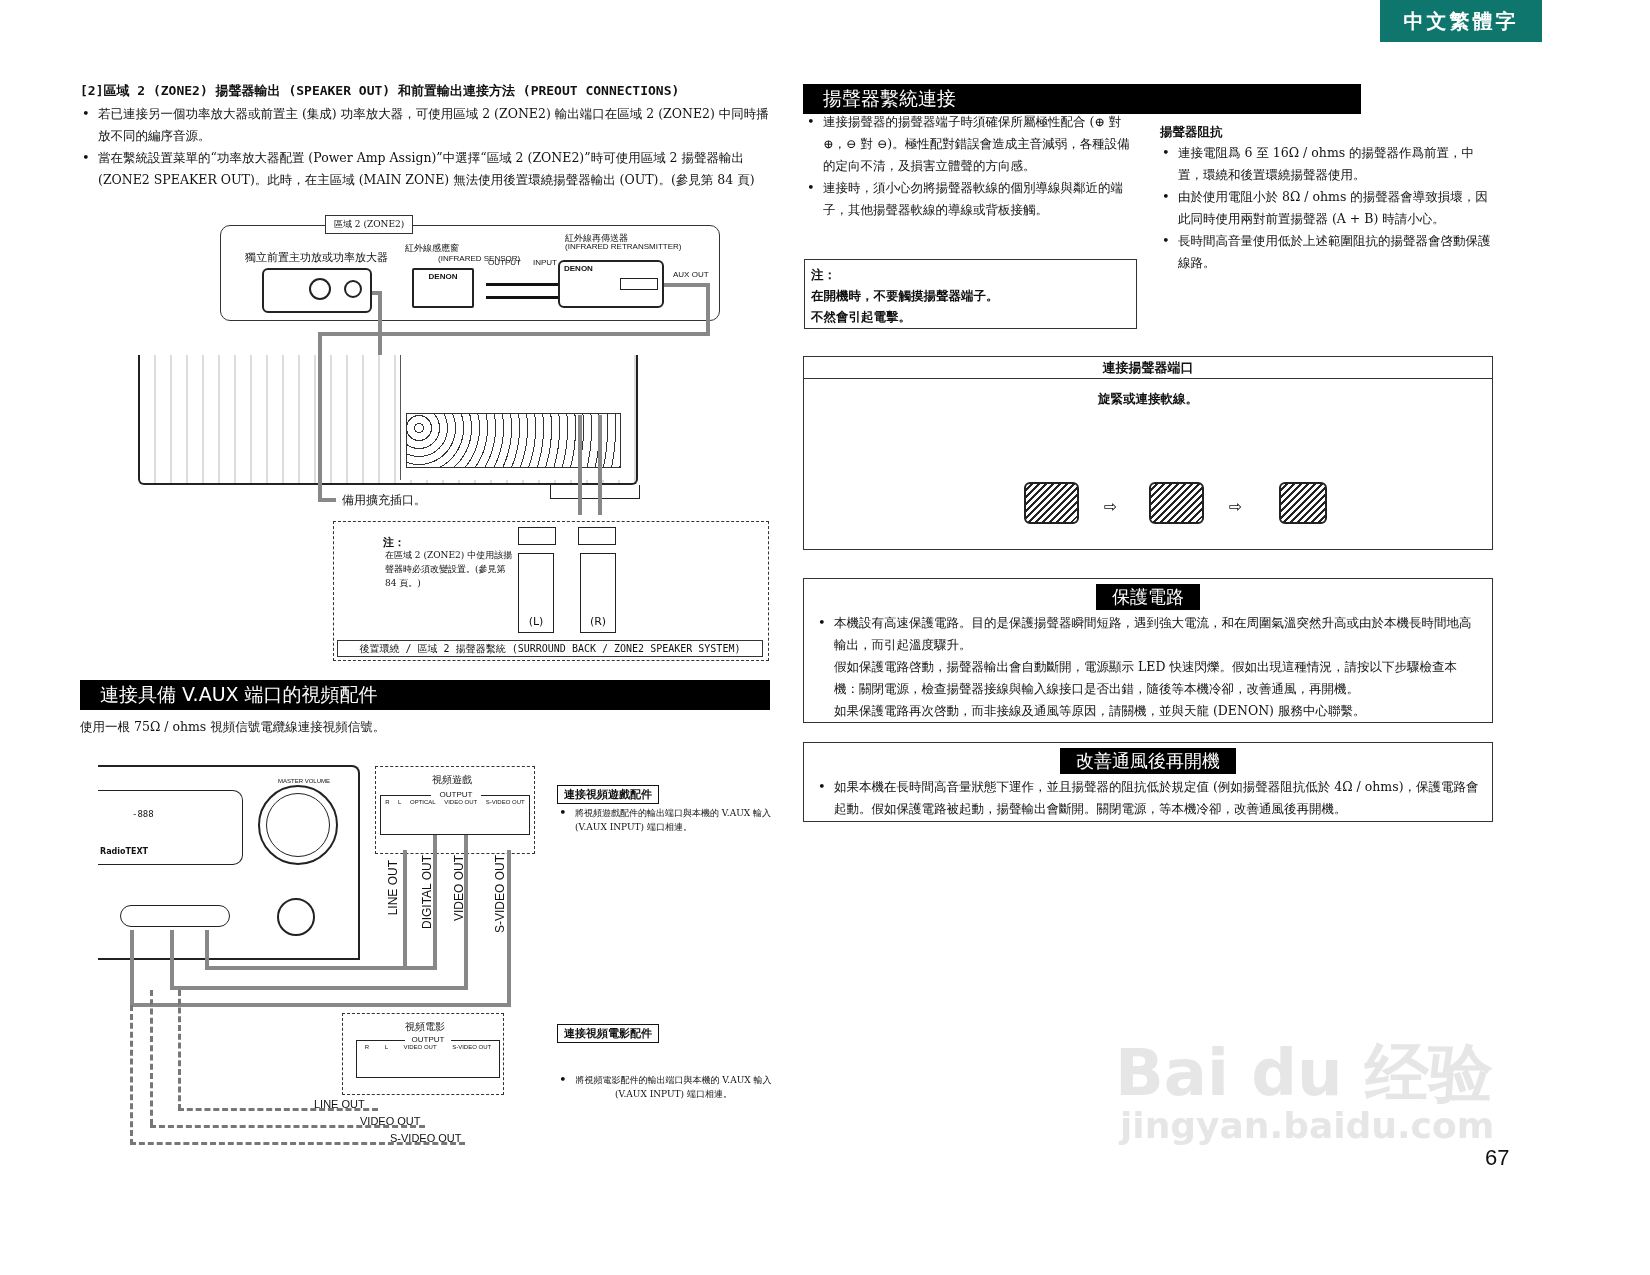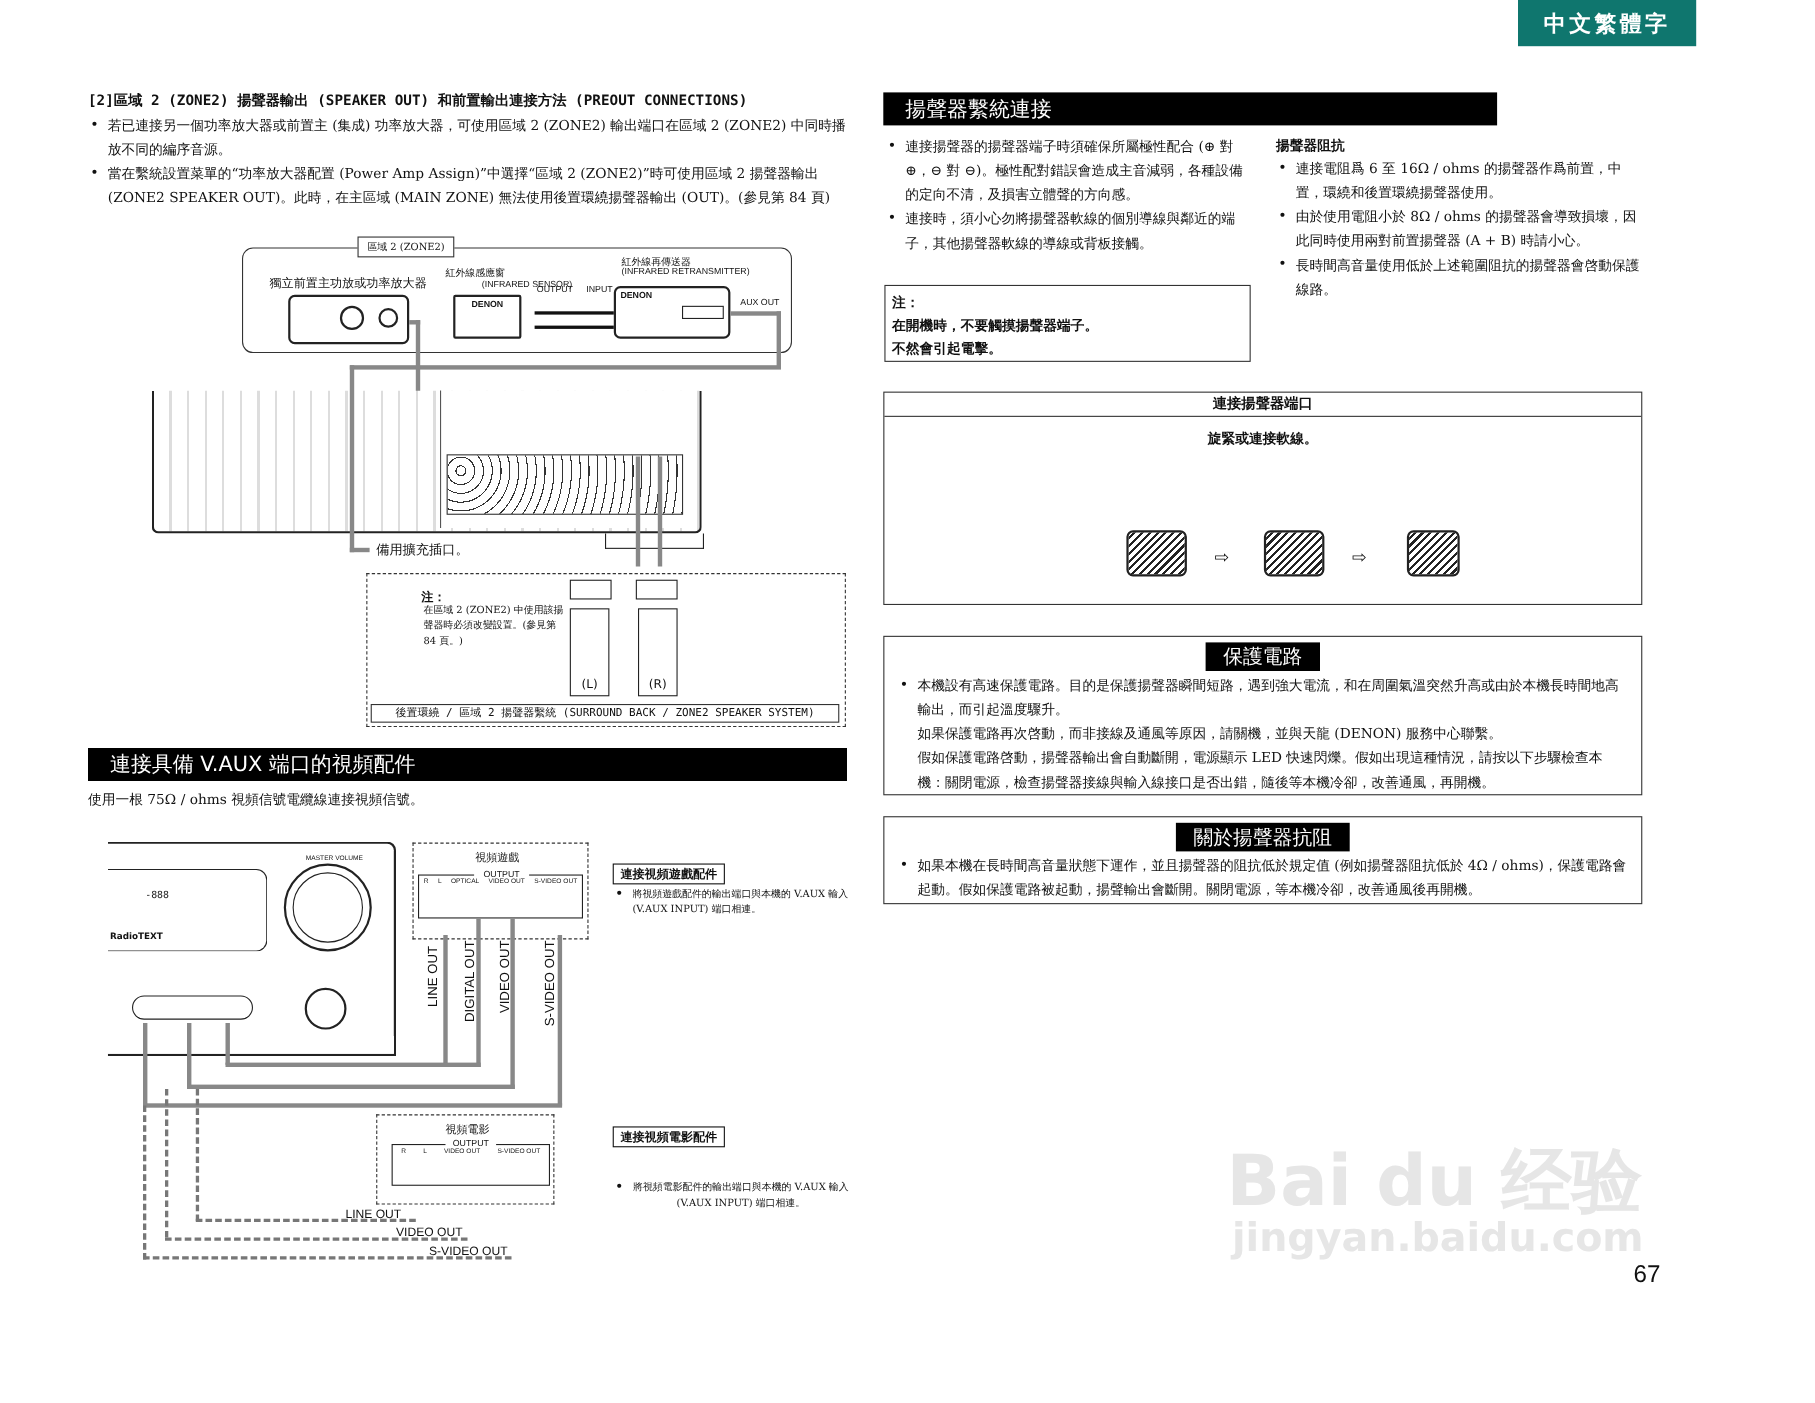--- a/index.html
+++ b/index.html
@@ -148,21 +148,21 @@
 <div class="abs" style="left:150px; top:990px; width:4px; height:135px; border-left:3px dashed #777;"></div>
 <div class="abs" style="left:178px; top:990px; width:4px; height:120px; border-left:3px dashed #777;"></div>
 <div class="abs" style="left:130px; top:1142px; width:335px; border-top:3px dashed #777;"></div>
 <div class="abs" style="left:150px; top:1125px; width:275px; border-top:3px dashed #777;"></div>
 <div class="abs" style="left:178px; top:1108px; width:200px; border-top:3px dashed #777;"></div>
 <div class="abs tiny" style="left:314px; top:1098px; font-size:11px;">LINE OUT</div>
 <div class="abs tiny" style="left:360px; top:1115px; font-size:11px;">VIDEO OUT</div>
 <div class="abs tiny" style="left:390px; top:1132px; font-size:11px;">S-VIDEO OUT</div>
 
 <div class="abs bar-head" style="left:803px; top:84px; width:558px;">揚聲器繫統連接</div>
-<div class="abs" style="left:805px; top:122px; width:335px;">
+<div class="abs" style="left:805px; top:111px; width:335px;">
   <div class="para bullet">連接揚聲器的揚聲器端子時須確保所屬極性配合 (⊕ 對 ⊕，⊖ 對 ⊖)。極性配對錯誤會造成主音減弱，各種設備的定向不清，及損害立體聲的方向感。</div>
   <div class="para bullet">連接時，須小心勿將揚聲器軟線的個別導線與鄰近的端子，其他揚聲器軟線的導線或背板接觸。</div>
 </div>
 <div class="abs box" style="left:804px; top:259px; width:333px; height:70px; padding:4px 6px; font-size:12.5px; line-height:21px; font-weight:bold;">
   <div>注：</div>
   <div>在開機時，不要觸摸揚聲器端子。</div>
   <div>不然會引起電擊。</div>
 </div>
 <div class="abs" style="left:1160px; top:122px; width:335px;">
   <div style="font-size:12.5px; font-weight:bold; line-height:20px;">揚聲器阻抗</div>
@@ -178,27 +178,27 @@
   <div style="position:absolute; left:300px; top:140px; font-size:16px;">⇨</div>
   <div style="position:absolute; left:345px; top:125px; width:55px; height:42px; border:2px solid #222; border-radius:6px; background:repeating-linear-gradient(135deg,#fff 0 3px,#222 3px 5px);"></div>
   <div style="position:absolute; left:425px; top:140px; font-size:16px;">⇨</div>
   <div style="position:absolute; left:475px; top:125px; width:48px; height:42px; border:2px solid #222; border-radius:6px; background:repeating-linear-gradient(135deg,#fff 0 3px,#222 3px 5px);"></div>
 </div>
 
 <div class="abs box" style="left:803px; top:578px; width:690px; height:145px;">
   <div style="text-align:center; margin-top:5px;"><span class="inv-title">保護電路</span></div>
   <div style="padding:2px 12px 0 12px;">
     <div class="para bullet">本機設有高速保護電路。目的是保護揚聲器瞬間短路，遇到強大電流，和在周圍氣溫突然升高或由於本機長時間地高輸出，而引起溫度驟升。</div>
+    <div class="para" style="padding-left:18px;">假如保護電路啓動，揚聲器輸出會自動斷開，電源顯示 LED 快速閃爍。假如出現這種情況，請按以下步驟檢查本機：關閉電源，檢查揚聲器接線與輸入線接口是否出錯，隨後等本機冷卻，改善通風，再開機。</div>
     <div class="para" style="padding-left:18px;">如果保護電路再次啓動，而非接線及通風等原因，請關機，並與天龍 (DENON) 服務中心聯繫。</div>
-    <div class="para" style="padding-left:18px;">假如保護電路啓動，揚聲器輸出會自動斷開，電源顯示 LED 快速閃爍。假如出現這種情況，請按以下步驟檢查本機：關閉電源，檢查揚聲器接線與輸入線接口是否出錯，隨後等本機冷卻，改善通風，再開機。</div>
   </div>
 </div>
 
 <div class="abs box" style="left:803px; top:742px; width:690px; height:80px;">
-  <div style="text-align:center; margin-top:5px;"><span class="inv-title">關於揚聲器抗阻</span></div>
+  <div style="text-align:center; margin-top:5px;"><span class="inv-title">改善通風後再開機</span></div>
   <div style="padding:2px 12px 0 12px;">
     <div class="para bullet">如果本機在長時間高音量狀態下運作，並且揚聲器的阻抗低於規定值 (例如揚聲器阻抗低於 4Ω / ohms)，保護電路會起動。假如保護電路被起動，揚聲輸出會斷開。關閉電源，等本機冷卻，改善通風後再開機。</div>
   </div>
 </div>
 
 <div class="abs watermark" style="left:1115px; top:1030px; font-size:64px;">Bai du 经验</div>
 <div class="abs watermark" style="left:1120px; top:1105px; font-size:36px;">jingyan.baidu.com</div>
 
 <div class="abs" style="left:1485px; top:1145px; font-size:22px; font-family:'Liberation Sans',sans-serif;">67</div>
 

